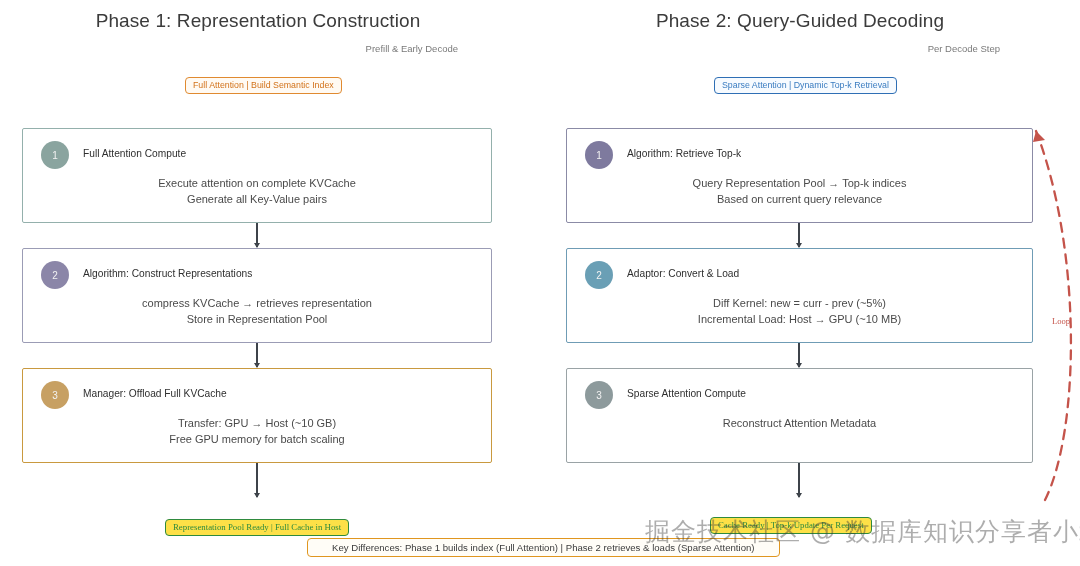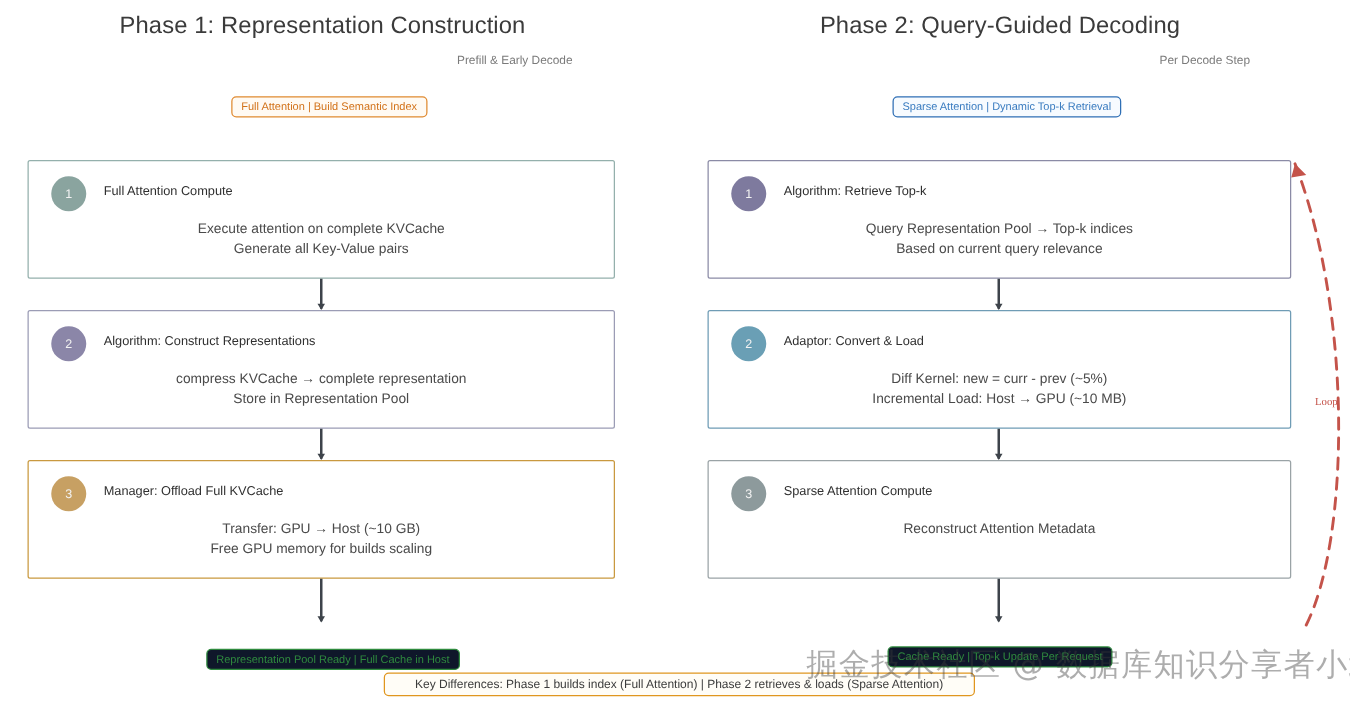--- a/index.html
+++ b/index.html
@@ -25,21 +25,21 @@
   
   .pill {
     position: absolute;
     display: inline-flex; align-items: center; justify-content: center;
     height: 17px; padding: 0 7px;
     border-radius: 4px; border: 1.4px solid;
     font-size: 8.8px; white-space: nowrap; line-height: 1;
   }
   .pill.orange { border-color: #e08a30; color: #d2721a; background: #fffaf3; }
   .pill.blue   { border-color: #2f6fb5; color: #3a7cc0; background: #f7fbff; }
-  .pill.green  { border-color: #2f8a3e; color: #2f8a3e; background: #0f172a; }
+  .pill.green  { border-color: #2f8a3e; color: #2f8a3e; background: #fde047; font-family: Liberation Serif, serif; }
   .pill.keydiff{ border-color: #e0961f; color: #3c3c3c; background: #fffdf7;
                  height: 19px; padding: 0 24px; font-size: 9.6px; }
 
   
   .step-box {
     position: absolute;
     border: 1.6px solid #9aa6b0;
     background: #ffffff;
     border-radius: 2px;
   }
@@ -115,32 +115,32 @@
       <div>Execute attention on complete KVCache</div>
       <div>Generate all Key-Value pairs</div>
     </div>
   </div>
   <div class="conn" style="left:256px; top:223px; height:24px;"></div>
 
   <div class="step-box v-purple" style="left:22px; top:248px; width:470px; height:95px;">
     <div class="num">2</div>
     <div class="title">Algorithm: Construct Representations</div>
     <div class="detail">
-      <div>compress KVCache → complete representation</div>
+      <div>compress KVCache → retrieves representation</div>
       <div>Store in Representation Pool</div>
     </div>
   </div>
   <div class="conn" style="left:256px; top:343px; height:24px;"></div>
 
   <div class="step-box v-gold" style="left:22px; top:368px; width:470px; height:95px;">
     <div class="num">3</div>
     <div class="title">Manager: Offload Full KVCache</div>
     <div class="detail">
       <div>Transfer: GPU → Host (~10 GB)</div>
-      <div>Free GPU memory for builds scaling</div>
+      <div>Free GPU memory for batch scaling</div>
     </div>
   </div>
   <div class="conn" style="left:256px; top:463px; height:34px;"></div>
 
   <div class="pill green" style="left:165px; top:519px;">Representation Pool Ready | Full Cache in Host</div>
 
   <div class="phase-title" style="left:600px; top:10px; width:400px;">Phase 2: Query-Guided Decoding</div>
   <div class="phase-sub" style="left:600px; top:43px; width:400px;text-align:right;">Per Decode Step</div>
   <div class="pill blue" style="left:714px; top:77px;">Sparse Attention | Dynamic Top-k Retrieval</div>
 

